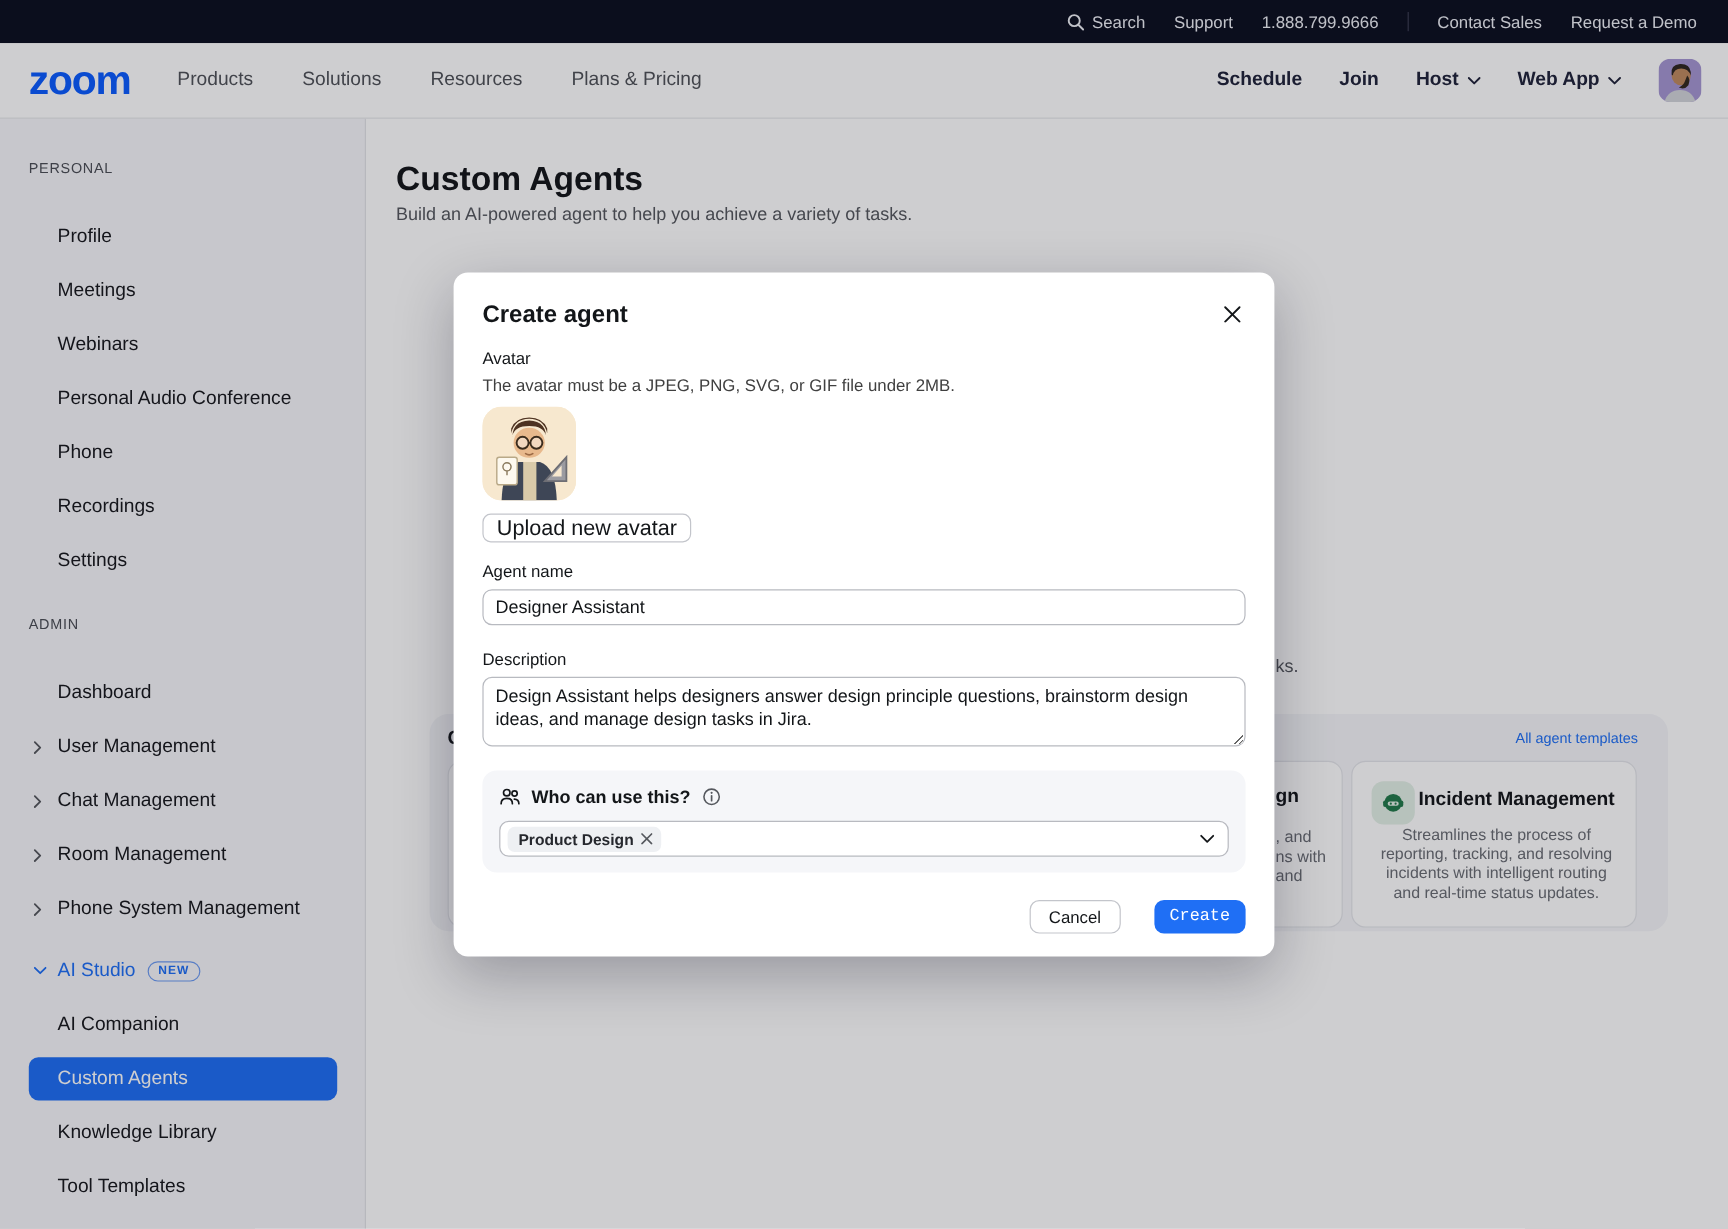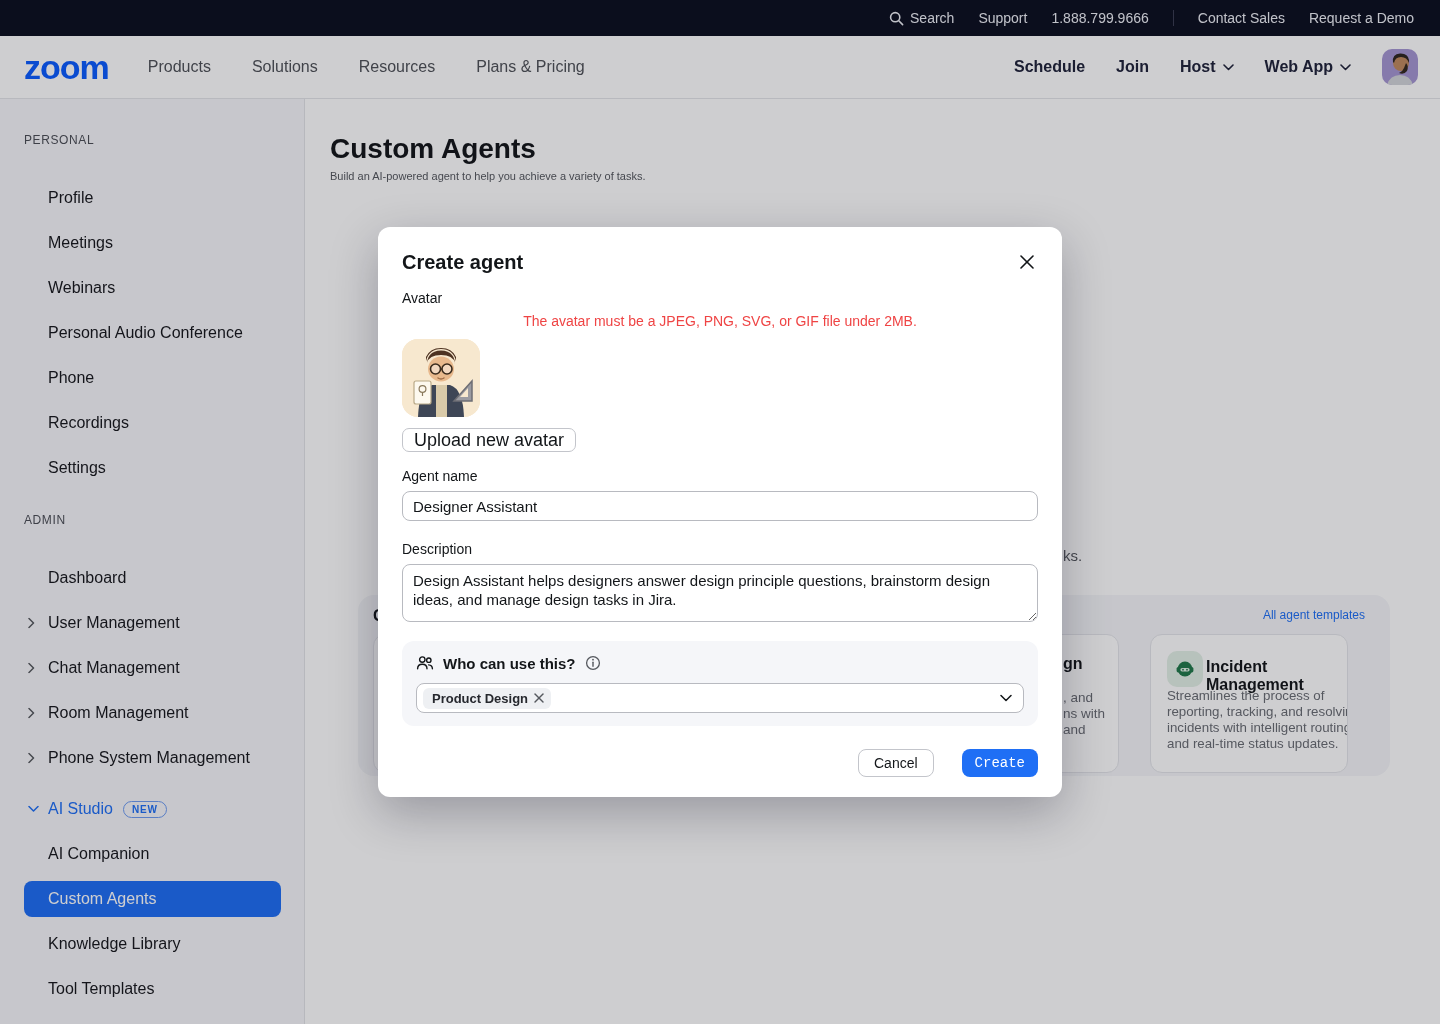--- a/index.html
+++ b/index.html
@@ -32,43 +32,43 @@
   .side-item { position:relative; height:36px; margin:0 23px 9px 24px; display:flex; align-items:center; padding-left:24px; font-size:16px; color:#17181d; border-radius:8px; cursor:pointer; }
   .side-item .chev { position:absolute; left:4px; top:50%; transform:translateY(-50%); color:#55585e; display:flex; }
   .side-item.ai-studio { color:#1f6ff5; margin-top:15px; }
   .side-item.ai-studio .chev { color:#1f6ff5; }
   .side-item.active { background:#1f6ff5; color:#fff; }
   .badge-new { margin-left:10px; border:1px solid #6d9bf2; color:#1f6ff5; font-size:10px; font-weight:bold; letter-spacing:.8px; border-radius:999px; padding:2px 8px 1px; line-height:1.2; }
 
   
   .main { flex:1; position:relative; background:#fff; }
   .page-title { position:absolute; left:25px; top:34px; font-size:28px; font-weight:bold; color:#131619; }
-  .page-subtitle { position:absolute; left:25px; top:71px; font-size:11px; color:#55585e; }
+  .page-subtitle { position:absolute; left:25px; top:71px; font-size:15px; color:#55585e; }
   .bg-fragment { position:absolute; left:758px; top:448px; font-size:15px; color:#55585e; }
 
   .panel { position:absolute; left:53px; top:496px; width:1032px; height:181px; background:#f5f6f9; border-radius:16px; }
   .panel-heading { position:absolute; left:15px; top:12px; font-size:16px; font-weight:bold; color:#131619; }
   .panel-link { position:absolute; right:25px; top:13px; font-size:12px; color:#1f6ff5; cursor:pointer;text-align:right; }
   .tcard { position:absolute; top:39px; background:#fff; border:1px solid #e4e5ea; border-radius:12px; height:139px; overflow:hidden; }
   .tcard.partial { left:15px; width:746px; }
   .tcard.partial .frag-title { position:absolute; left:689px; top:20px; font-size:16px; font-weight:bold; color:#131619; }
   .tcard.partial .frag { position:absolute; left:689px; font-size:13.5px; color:#6a6d74; }
-  .tcard.incident { left:792px; width:198px; }
+  .tcard.incident { left:768px; width:238px;text-align:center; }
   .tcard .card-icon { position:absolute; left:16px; top:16px; width:36px; height:36px; border-radius:10px; background:#e3f0e6; display:flex; align-items:center; justify-content:center; }
   .tcard .card-title { position:absolute; left:55px; top:23px; font-size:16px; font-weight:bold; color:#131619; }
   .tcard .card-desc { position:absolute; left:16px; top:53px; width:208px; font-size:13.3px; line-height:16px; color:#6a6d74; }
 
   
   .overlay { position:fixed; inset:0; background:rgba(10,12,20,0.2); z-index:50; }
   .modal { position:fixed; left:378px; top:227px; width:684px; height:570px; background:#fff; border-radius:12px; box-shadow:0 16px 48px rgba(13,15,32,.28); padding:24px; z-index:60; }
   .m-head { display:flex; justify-content:space-between; }
   .m-title { font-size:20px; font-weight:bold; color:#131619; }
   .m-close { background:none; border:none; cursor:pointer; padding:4px; display:flex; color:#131619; }
   .m-label { margin-top:16px; font-size:14px; color:#131619; }
-  .m-hint { margin-top:7px; font-size:14px; color:#ef4444;text-align:center; }
+  .m-hint { margin-top:7px; font-size:14px; color:#404040; }
   .m-avatar { margin-top:10px; width:78px; height:78px; border-radius:16px; background:#f7e8cf; overflow:hidden; }
   .m-upload { margin-top:11px; height:24px; padding:0 11px; font-size:18px; font-family:inherit; color:#131619; background:#fff; border:1px solid #c3c5cb; border-radius:7px; cursor:pointer; }
   .m-input { margin-top:7px; width:100%; height:30px; border:1px solid #b8bac0; border-radius:8px; padding:0 10px; font-size:15px; font-family:inherit; color:#131619; }
   .m-textarea { margin-top:7px; width:100%; height:58px; border:1px solid #b8bac0; border-radius:8px; padding:6px 10px; font-size:15px; line-height:19px; font-family:inherit; color:#131619; resize:vertical; }
   .who-panel { margin-top:15px; background:#f5f6f9; border-radius:12px; padding:13px 14px;font-weight:bold; }
   .who-row { display:flex; align-items:center; gap:9px; }
   .who-label { font-size:15px; color:#131619; }
   .who-select { margin-top:11px; height:30px; background:#fff; border:1px solid #b8bac0; border-radius:8px; display:flex; align-items:center; justify-content:space-between; padding:0 11px 0 6px; cursor:pointer; }
   .who-tag { display:flex; align-items:center; gap:6px; background:#eef0f3; border-radius:6px; padding:3px 7px 3px 9px; font-size:13px; color:#26282e; }
   .tag-x { cursor:pointer; display:flex; color:#55585e; }

